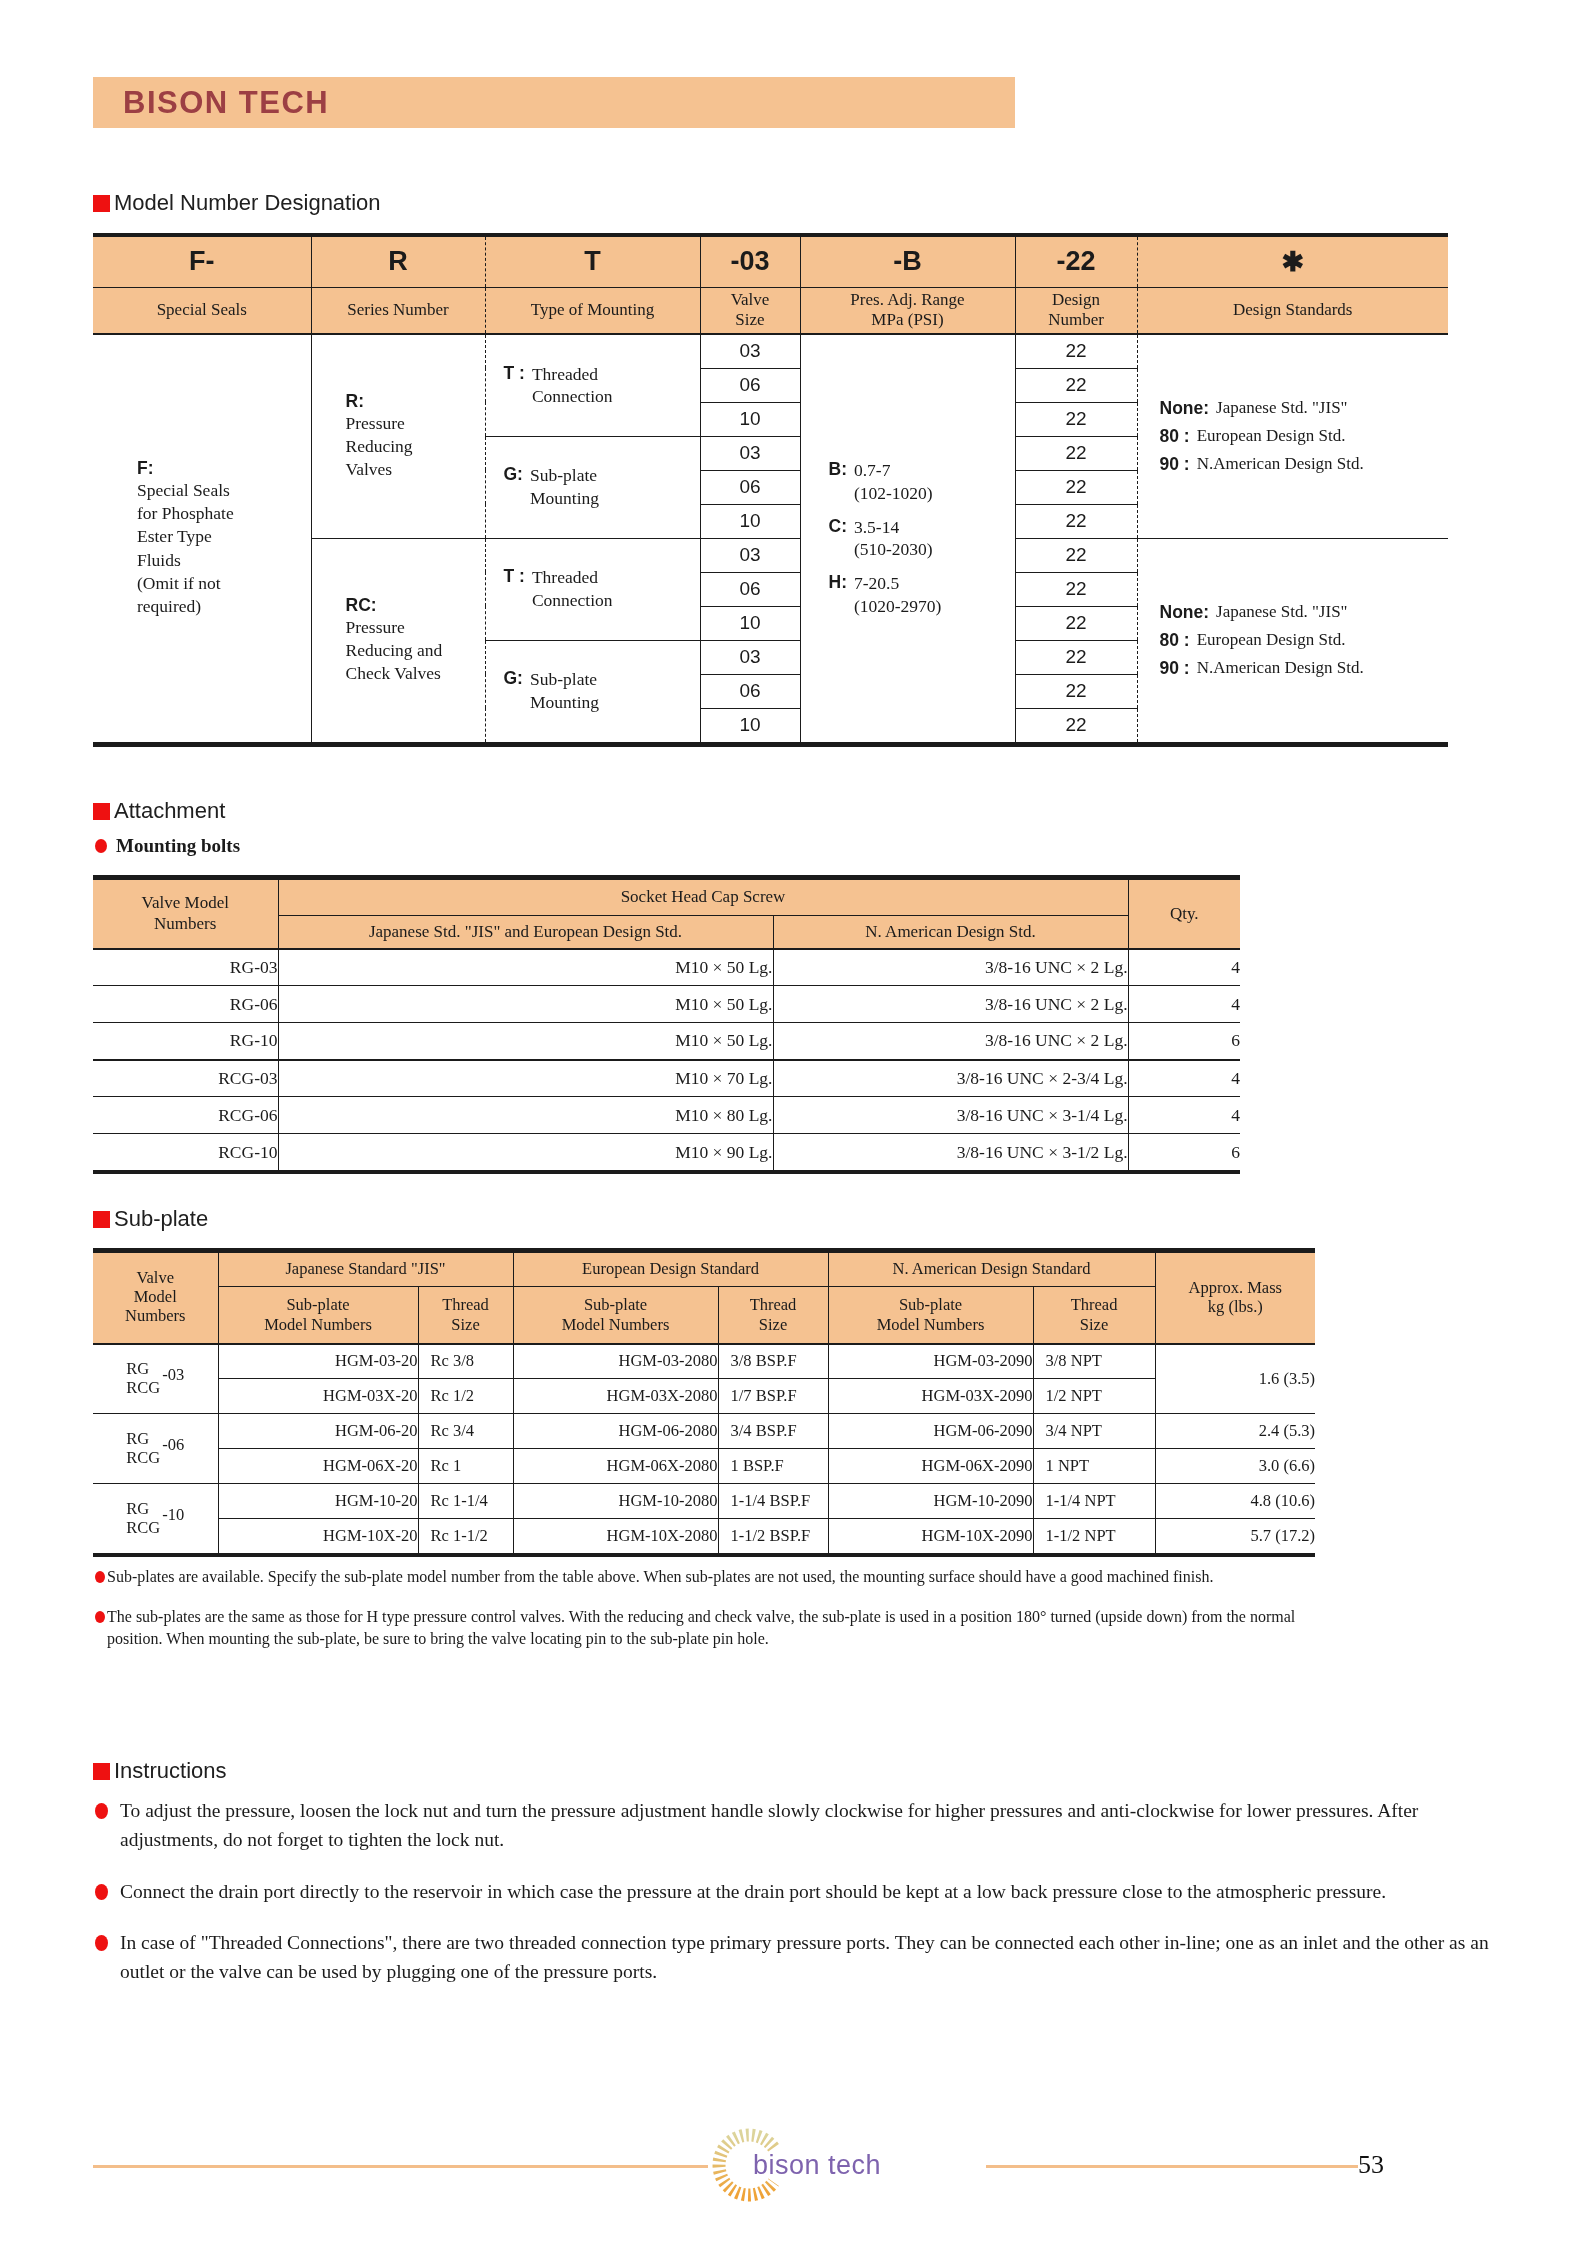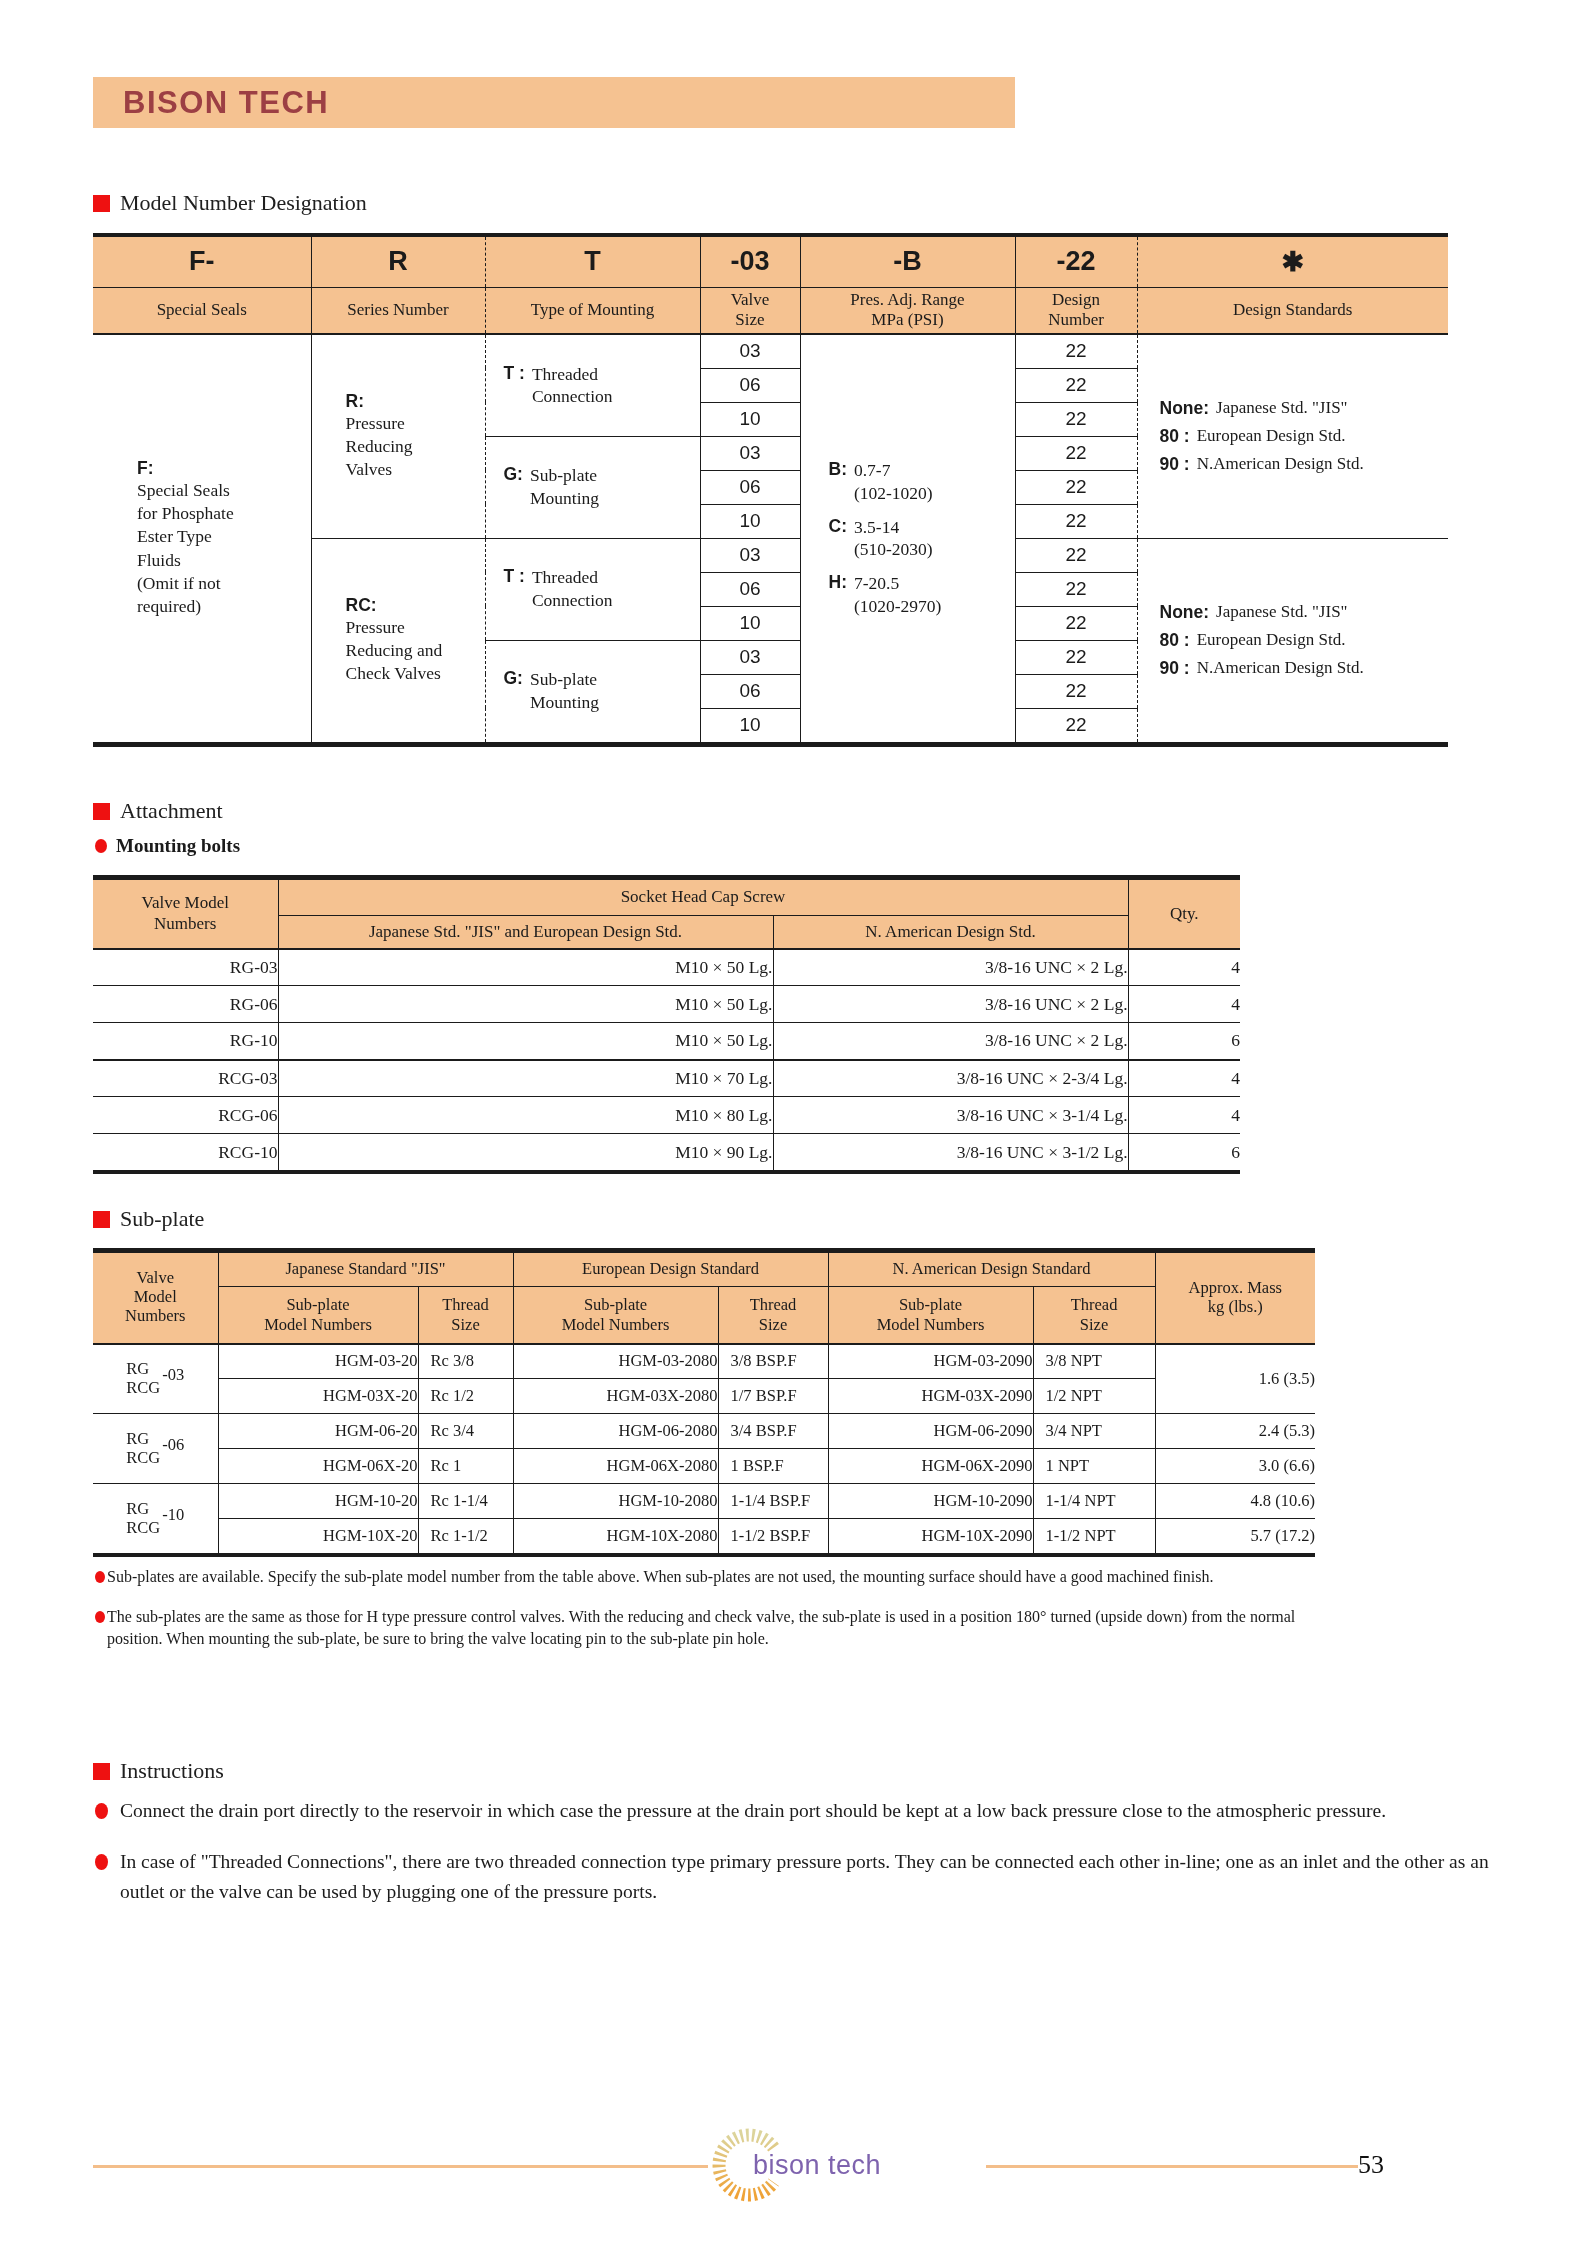--- a/index.html
+++ b/index.html
@@ -12,21 +12,21 @@
   .abs{position:absolute}
   .pre{white-space:pre-line}
 
   
   .banner{left:93px;top:77px;width:922px;height:51px;background:var(--peach);
     display:flex;align-items:center;padding-left:30px}
   .banner .brand{font-family:"Liberation Sans",sans-serif;font-weight:bold;
     font-size:31px;letter-spacing:1.5px;color:var(--brand)}
 
   
-  .sect{display:flex;align-items:center;gap:10px;font-family:Liberation Serif, serif;
+  .sect{display:flex;align-items:center;gap:4px;font-family:Liberation Sans, sans-serif;
     font-size:22px;color:#202020}
   .sq{width:17px;height:17px;background:var(--red);flex:none}
   .subhead{display:flex;align-items:center;gap:9px;font-weight:bold;font-size:19px}
   .dotL{width:12px;height:14px;border-radius:50%;background:var(--red);flex:none}
 
   
   .twrap{position:absolute;border-top:4px solid var(--ink);border-bottom:4px solid var(--ink)}
   .twrap.bb3{border-bottom-width:3px}
   table{border-collapse:collapse;table-layout:fixed}
   th,td{border:1px solid var(--ink);font-weight:normal;vertical-align:middle}
@@ -480,20 +480,24 @@
     </div>
   </div>
 
   <div class="abs sect" style="left:93px;top:1758px">
     <span class="sq"></span>
     <span>Instructions</span>
   </div>
   <div class="abs" style="left:95px;top:1796px">
     <div class="inst">
       <span class="dotM"></span>
+      <p>To adjust the pressure, loosen the lock nut and turn the pressure adjustment handle slowly clockwise for higher pressures and anti-clockwise for lower pressures. After adjustments, do not forget to tighten the lock nut.</p>
+    </div>
+    <div class="inst">
+      <span class="dotM"></span>
       <p>Connect the drain port directly to the reservoir in which case the pressure at the drain port should be kept at a low back pressure close to the atmospheric pressure.</p>
     </div>
     <div class="inst">
       <span class="dotM"></span>
       <p>In case of "Threaded Connections", there are two threaded connection type primary pressure ports. They can be connected each other in-line; one as an inlet and the other as an outlet or the valve can be used by plugging one of the pressure ports.</p>
     </div>
   </div>
 
   <div class="rule" style="left:93px;top:2165px;width:615px"></div>
   <svg class="abs" style="left:706px;top:2122px" width="86" height="86" viewBox="0 0 86 86">

